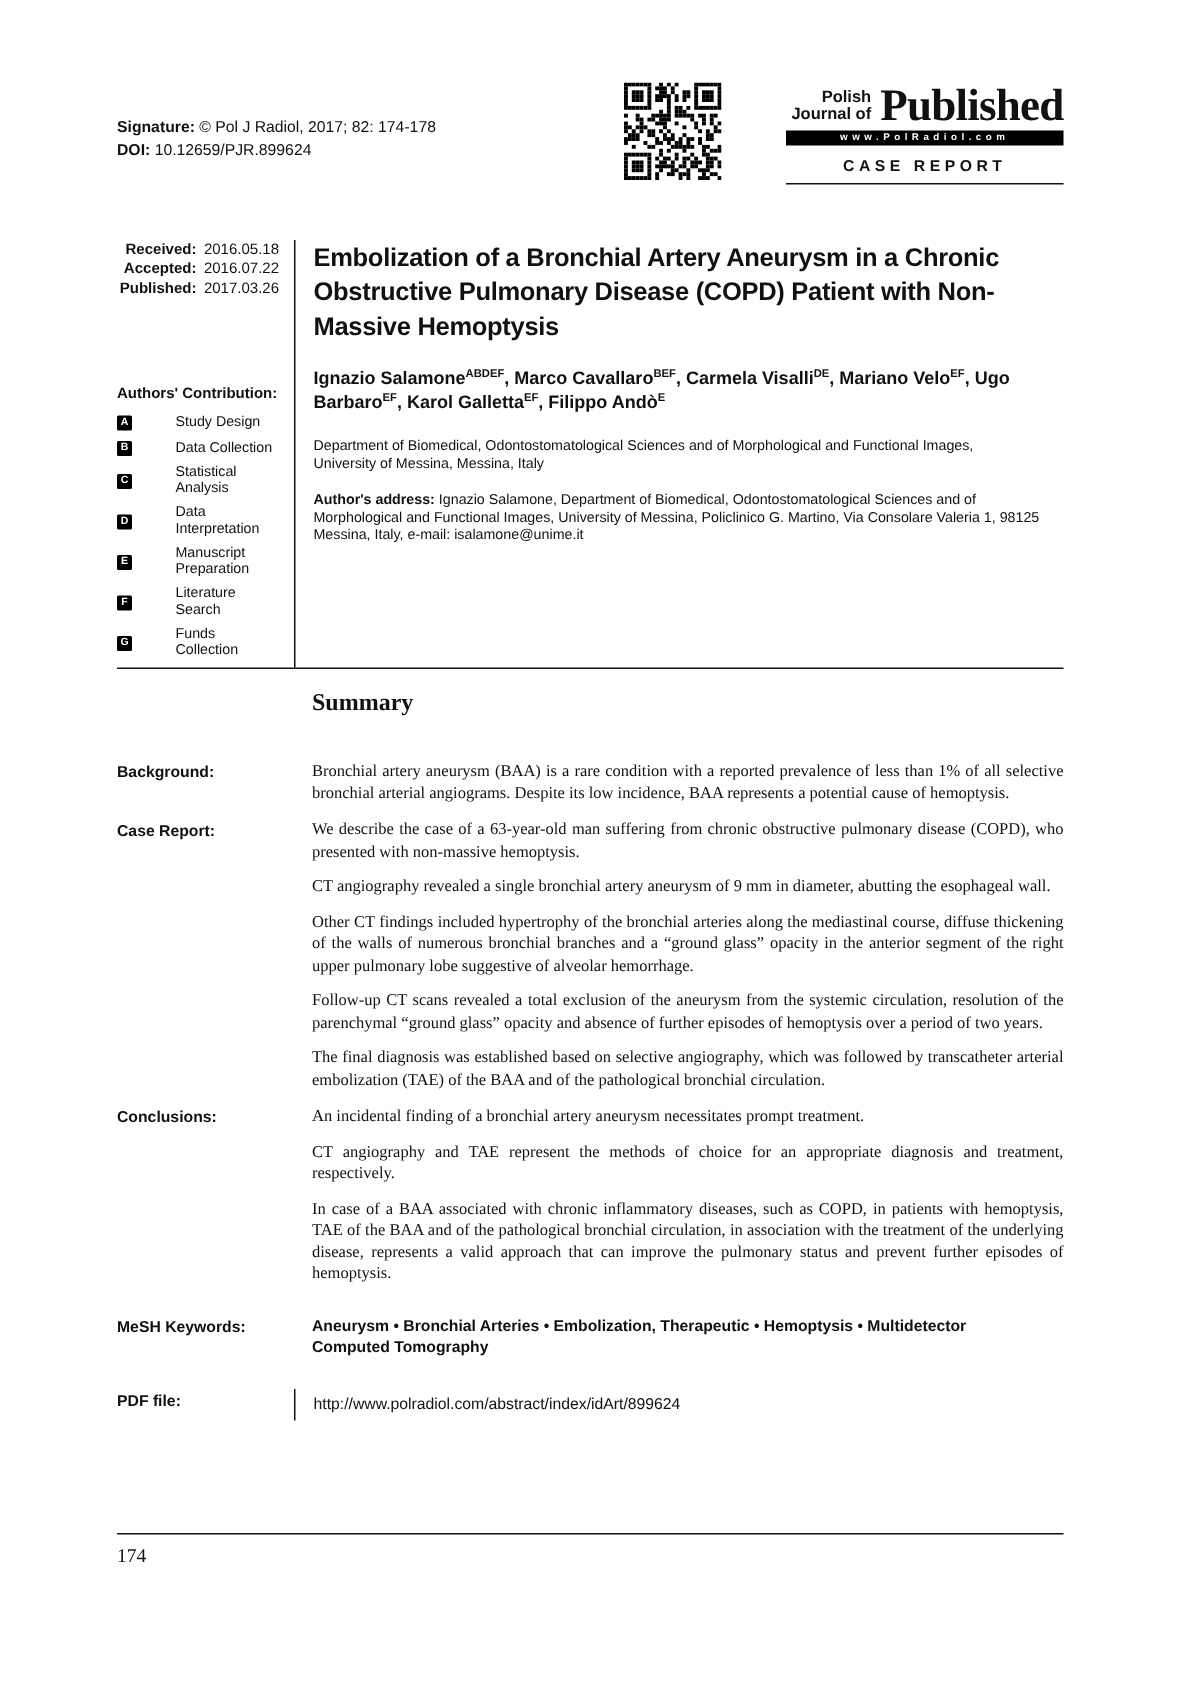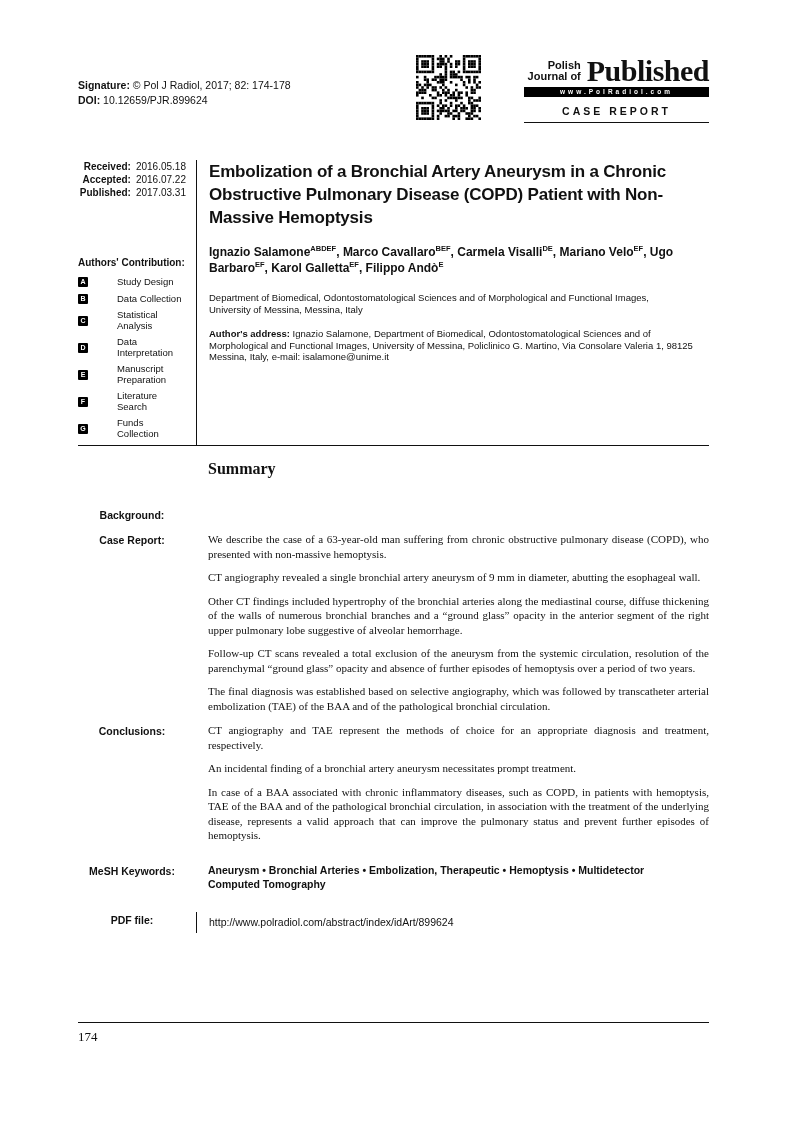--- a/index.html
+++ b/index.html
@@ -36,21 +36,21 @@
   .authors sup { font-size:7.5px; line-height:0; vertical-align:super; }
   .affil { font-size:9.5px; line-height:11.5px; max-width:480px; margin-bottom:13px; }
   .addr { font-size:9.5px; line-height:11.5px; max-width:505px; }
 
   .hrule { margin:0 78px; border-top:1px solid #111; }
 
   
   .summary { margin:0 78px; }
   .sum-heading { font-family:"Liberation Serif", serif; font-weight:700; font-size:16px; line-height:20px; margin:13px 0 28px 130px; }
   .sum-row { display:flex; margin-bottom:10px; }
-  .sum-label { flex:0 0 118px; padding-right:10px; text-align:center; font-weight:700; font-size:10.5px; line-height:14px; padding-top:1px; }
+  .sum-label { flex:0 0 118px; padding-right:10px; text-align:left; font-weight:700; font-size:10.5px; line-height:14px; padding-top:1px; }
   .sum-content { flex:1; padding-left:12px; font-family:"Liberation Serif", serif; font-size:11px; line-height:14.5px; text-align:justify; }
   .sum-content p { margin-bottom:9px; }
   .sum-content p:last-child { margin-bottom:0; }
   .mesh-row { margin-top:20px; }
   .mesh { font-family:"Liberation Sans", sans-serif; font-weight:700; font-size:10.5px; line-height:14.5px; text-align:left; max-width:452px; }
   .pdf-row { margin-top:20px; }
   .pdf { font-family:"Liberation Sans", sans-serif; font-size:10.5px; line-height:14px; text-align:left; border-left:1px solid #111; padding:3px 0 4px 12px; }
 
   
   .footer { position:absolute; left:78px; top:1022px; width:631px; border-top:1.5px solid #111; }
@@ -396,21 +396,21 @@
         <div class="date-line">
           <span class="dl">Received:</span>
           <span class="dv">2016.05.18</span>
         </div>
         <div class="date-line">
           <span class="dl">Accepted:</span>
           <span class="dv">2016.07.22</span>
         </div>
         <div class="date-line">
           <span class="dl">Published:</span>
-          <span class="dv">2017.03.31</span>
+          <span class="dv">2017.03.26</span>
         </div>
       </div>
       <div class="contrib-title">Authors' Contribution:</div>
       <div id="contrib-list">
           <div class="contrib-item">
             <span class="c-badge">A</span>
             <span>Study Design</span>
           </div>
           <div class="contrib-item">
             <span class="c-badge">B</span>
@@ -451,36 +451,39 @@
   </div>
 
   <div class="hrule"></div>
 
   <div class="summary">
     <h2 class="sum-heading">Summary</h2>
 
     <div id="summary-rows">
         <div class="sum-row">
           <div class="sum-label">Background:</div>
+          <div class="sum-content">
+            <p>Bronchial artery aneurysm (BAA) is a rare condition with a reported prevalence of less than 1% of all selective bronchial arterial angiograms. Despite its low incidence, BAA represents a potential cause of hemoptysis.</p>
+          </div>
         </div>
         <div class="sum-row">
           <div class="sum-label">Case Report:</div>
           <div class="sum-content">
             <p>We describe the case of a 63-year-old man suffering from chronic obstructive pulmonary disease (COPD), who presented with non-massive hemoptysis.</p>
             <p>CT angiography revealed a single bronchial artery aneurysm of 9 mm in diameter, abutting the esophageal wall.</p>
             <p>Other CT findings included hypertrophy of the bronchial arteries along the mediastinal course, diffuse thickening of the walls of numerous bronchial branches and a “ground glass” opacity in the anterior segment of the right upper pulmonary lobe suggestive of alveolar hemorrhage.</p>
             <p>Follow-up CT scans revealed a total exclusion of the aneurysm from the systemic circulation, resolution of the parenchymal “ground glass” opacity and absence of further episodes of hemoptysis over a period of two years.</p>
             <p>The final diagnosis was established based on selective angiography, which was followed by transcatheter arterial embolization (TAE) of the BAA and of the pathological bronchial circulation.</p>
           </div>
         </div>
         <div class="sum-row">
           <div class="sum-label">Conclusions:</div>
           <div class="sum-content">
+            <p>An incidental finding of a bronchial artery aneurysm necessitates prompt treatment.</p>
             <p>CT angiography and TAE represent the methods of choice for an appropriate diagnosis and treatment, respectively.</p>
-            <p>An incidental finding of a bronchial artery aneurysm necessitates prompt treatment.</p>
             <p>In case of a BAA associated with chronic inflammatory diseases, such as COPD, in patients with hemoptysis, TAE of the BAA and of the pathological bronchial circulation, in association with the treatment of the underlying disease, represents a valid approach that can improve the pulmonary status and prevent further episodes of hemoptysis.</p>
           </div>
         </div>
       </div>
 
     <div class="sum-row mesh-row">
       <div class="sum-label">MeSH Keywords:</div>
       <div class="sum-content mesh">Aneurysm • Bronchial Arteries • Embolization, Therapeutic • Hemoptysis • Multidetector Computed Tomography</div>
     </div>
 

